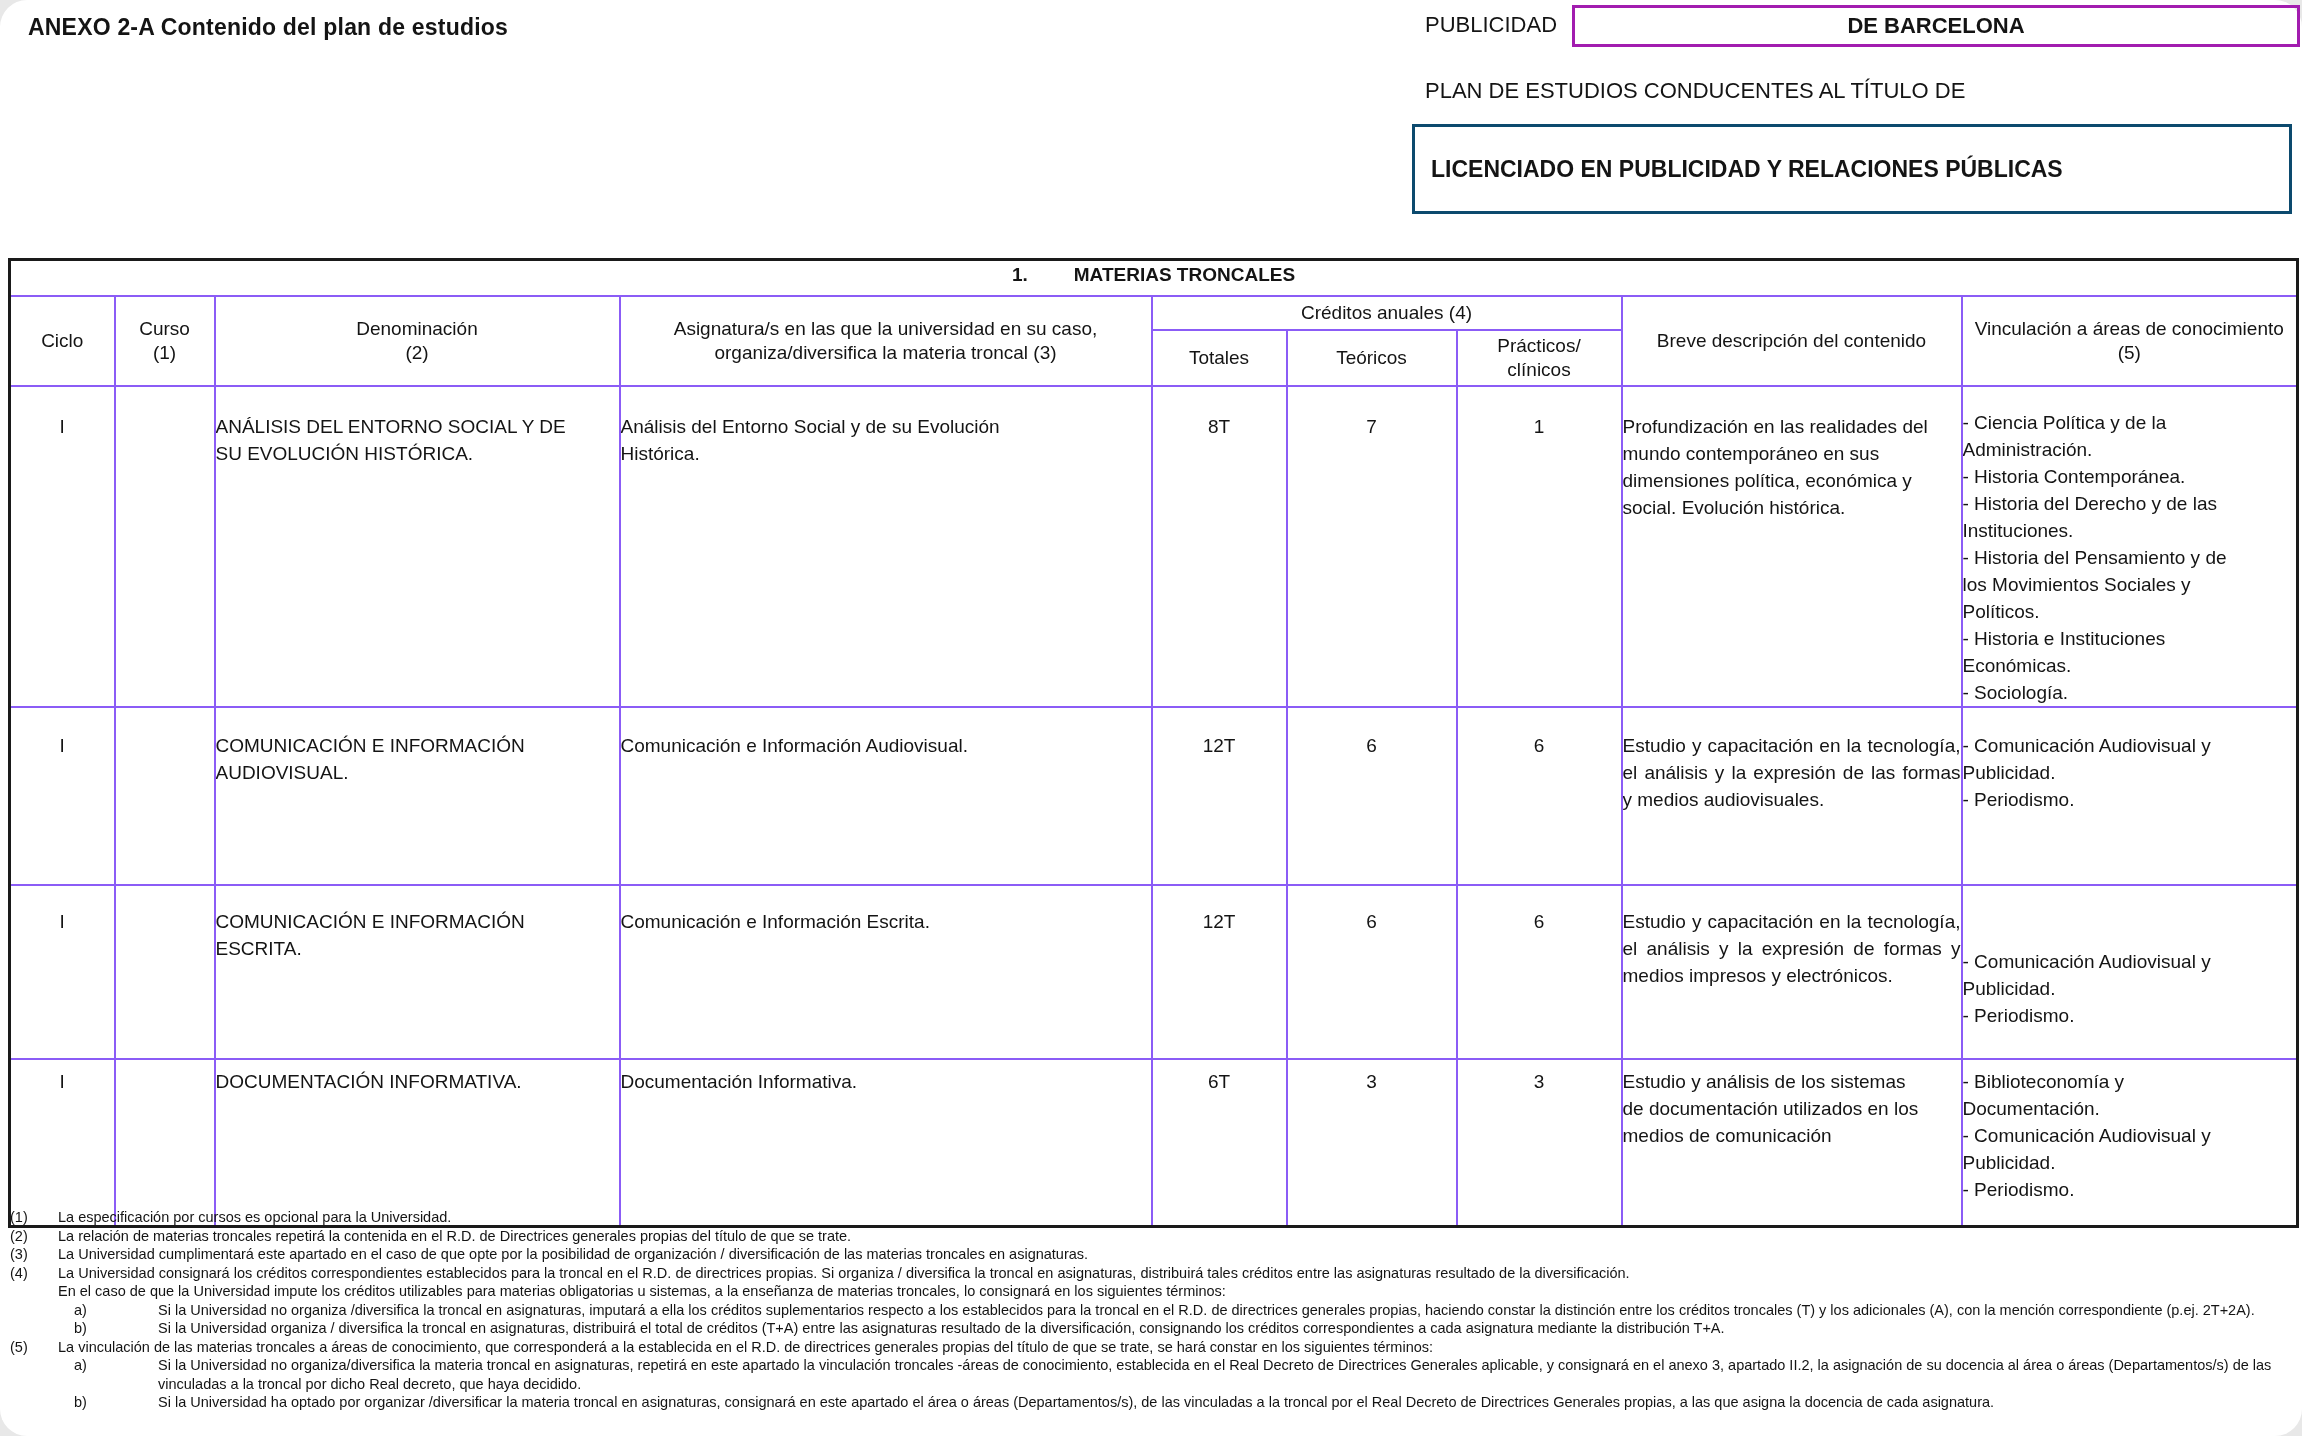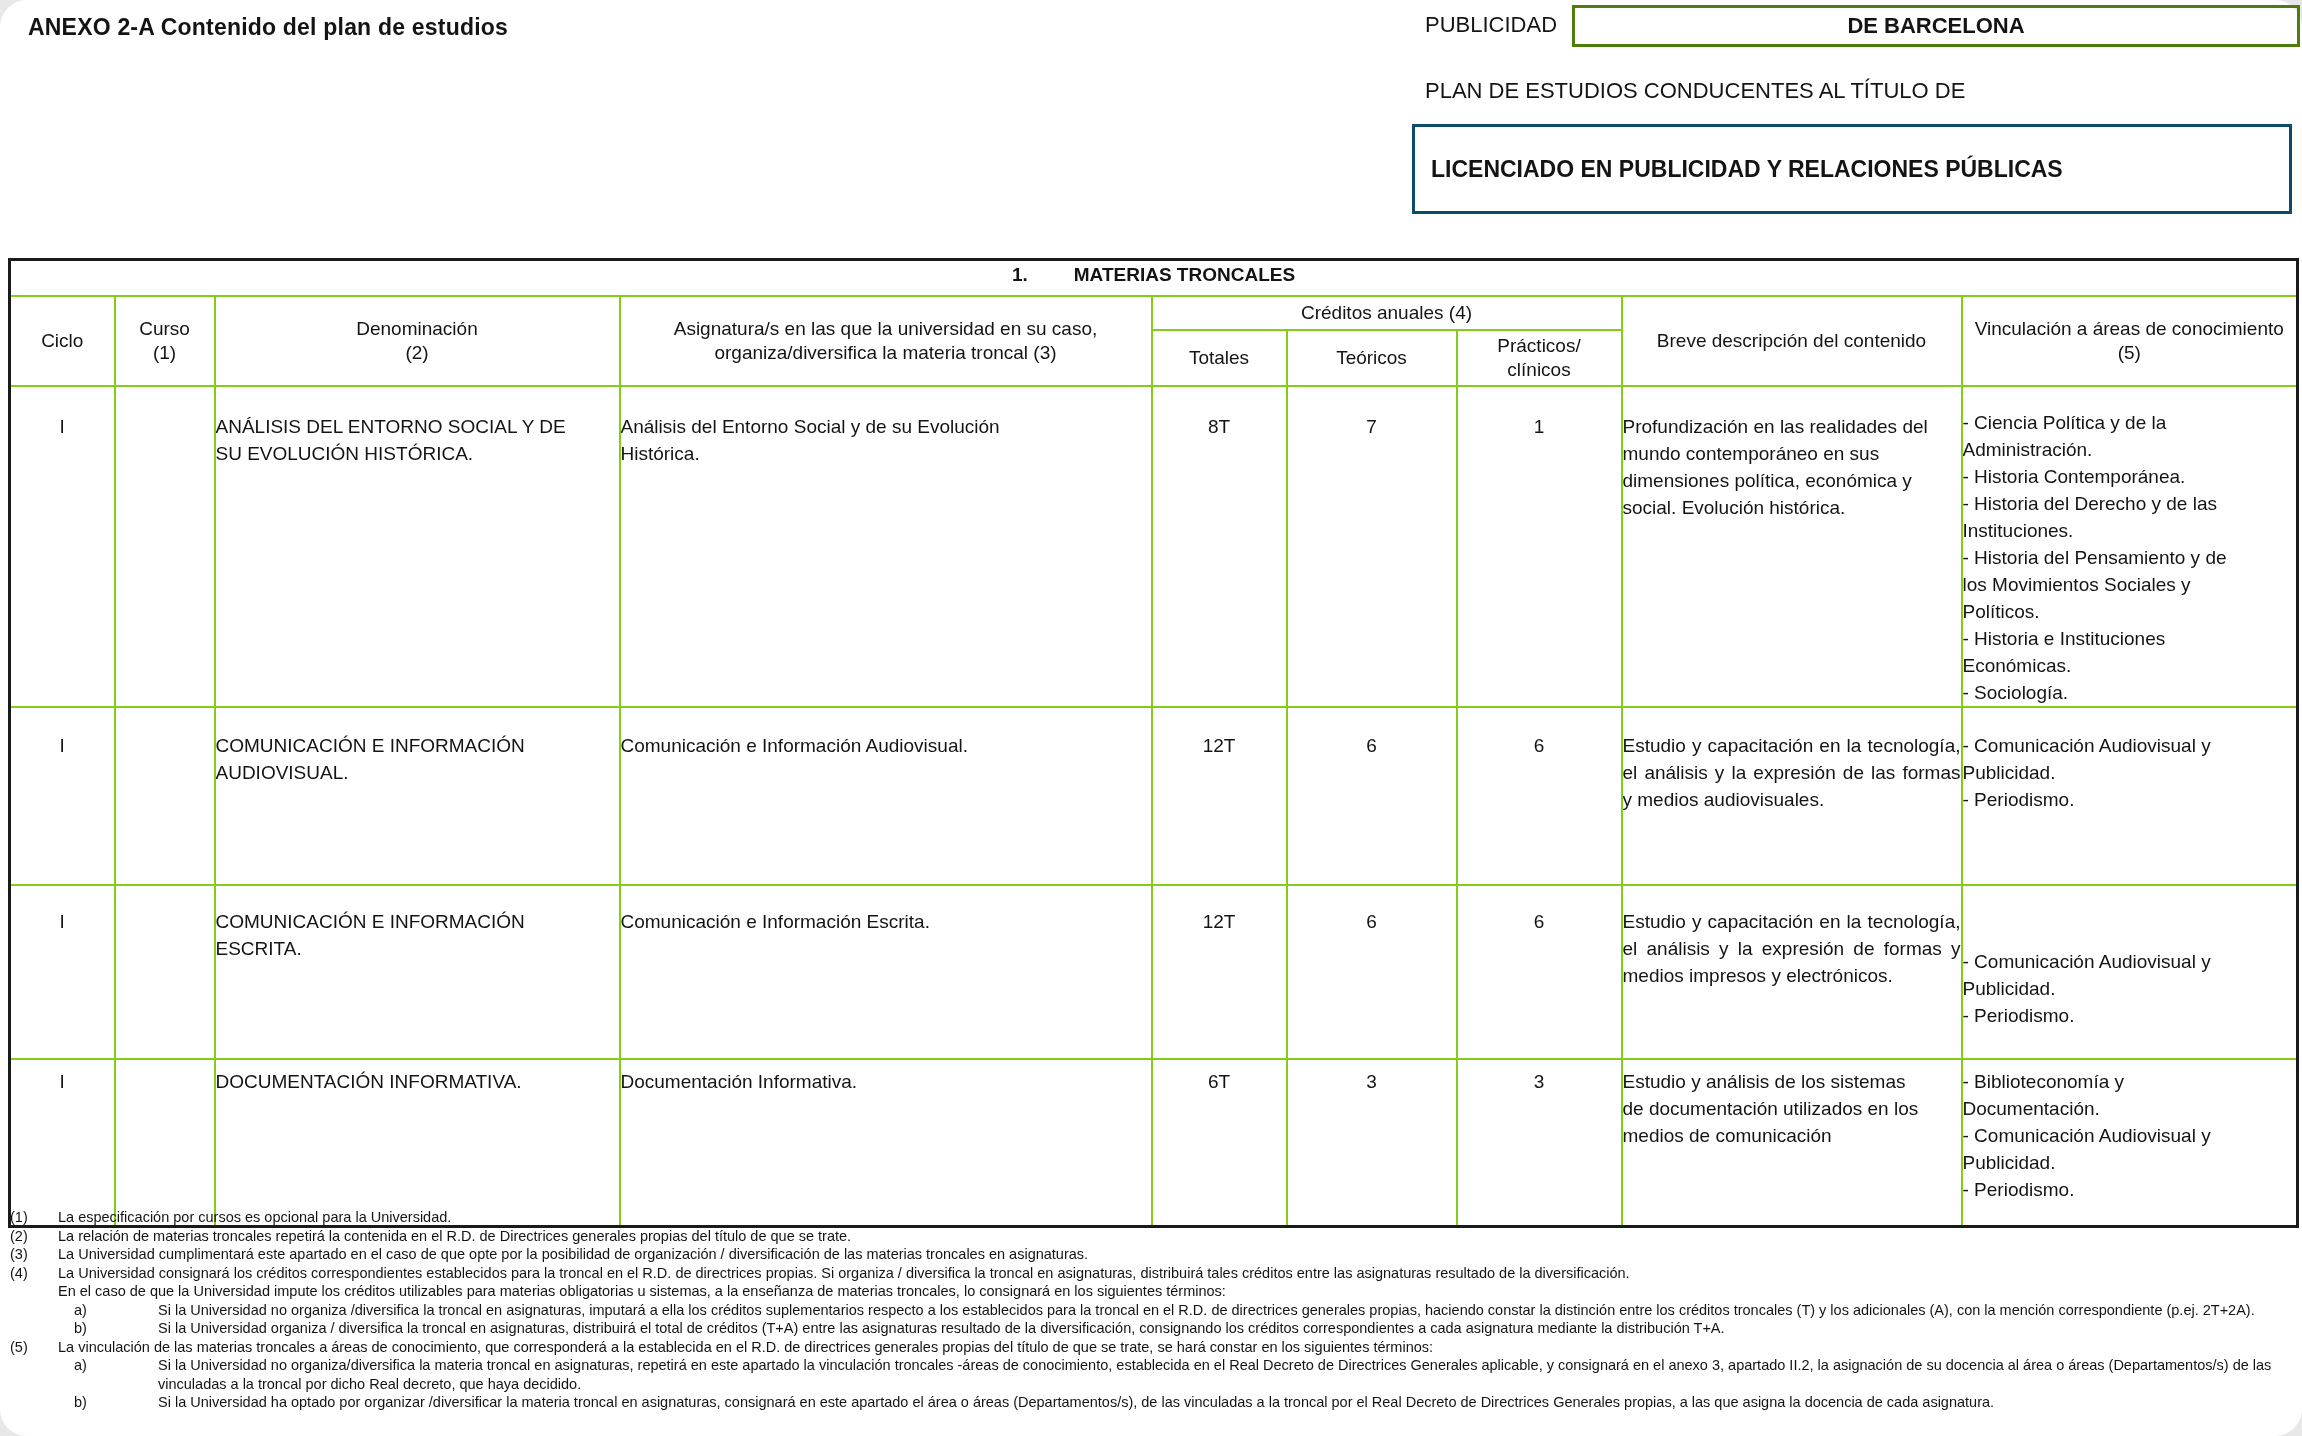--- a/index.html
+++ b/index.html
@@ -3,30 +3,30 @@
 <meta charset="utf-8">
 <style>
   html,body{margin:0;padding:0;background:#e8e8e8;}
   body{width:2302px;height:1436px;position:relative;overflow:hidden;
        font-family:"Liberation Sans","DejaVu Sans",sans-serif;color:#141414;}
   .page{position:absolute;inset:0;background:#ffffff;border-radius:27px;}
 
   
   .annex-title{position:absolute;left:28px;top:14px;font-size:23px;font-weight:bold;letter-spacing:.2px;}
   .univ-label{position:absolute;left:1425px;top:12px;font-size:22px;}
-  .univ-box{position:absolute;left:1572px;top:5px;width:722px;height:36px;border:3px solid #4d7c0f;
+  .univ-box{position:absolute;left:1572px;top:5px;width:722px;height:36px;border:3px solid #a21caf;
             display:flex;align-items:center;justify-content:center;font-size:22px;font-weight:bold;}
   .plan-label{position:absolute;left:1425px;top:78px;font-size:22px;}
   .degree-box{position:absolute;left:1412px;top:124px;width:880px;height:90px;border:3px solid #0c4a6e;
               display:flex;align-items:center;font-size:23px;font-weight:bold;padding-left:16px;box-sizing:border-box;}
 
   
   .tblwrap{position:absolute;left:8px;top:258px;}
   table.t{border-collapse:collapse;table-layout:fixed;width:2288px;border:3px solid #1a1a1a;}
-  table.t td{border:2px solid #84cc16;vertical-align:top;font-size:19px;line-height:27px;
+  table.t td{border:2px solid #8b5cf6;vertical-align:top;font-size:19px;line-height:27px;
              padding:0;box-sizing:border-box;overflow:hidden;}
   td.title-cell{height:36px;text-align:center;font-weight:bold;font-size:20px;vertical-align:middle;
                 border-bottom:3px solid #1a1a1a;}
   td.title-cell .gap{display:inline-block;width:46px;}
   tr.h1 td,tr.h2 td{text-align:center;vertical-align:middle;font-size:19px;line-height:24px;}
   tr.h1{height:34px;}
   tr.h2{height:56px;}
   td.hc-curso{font-size:15px;line-height:19px;}
   td.hc-asig{text-align:left;padding:4px 10px 4px 12px;}
   .pre{white-space:pre-line;}

